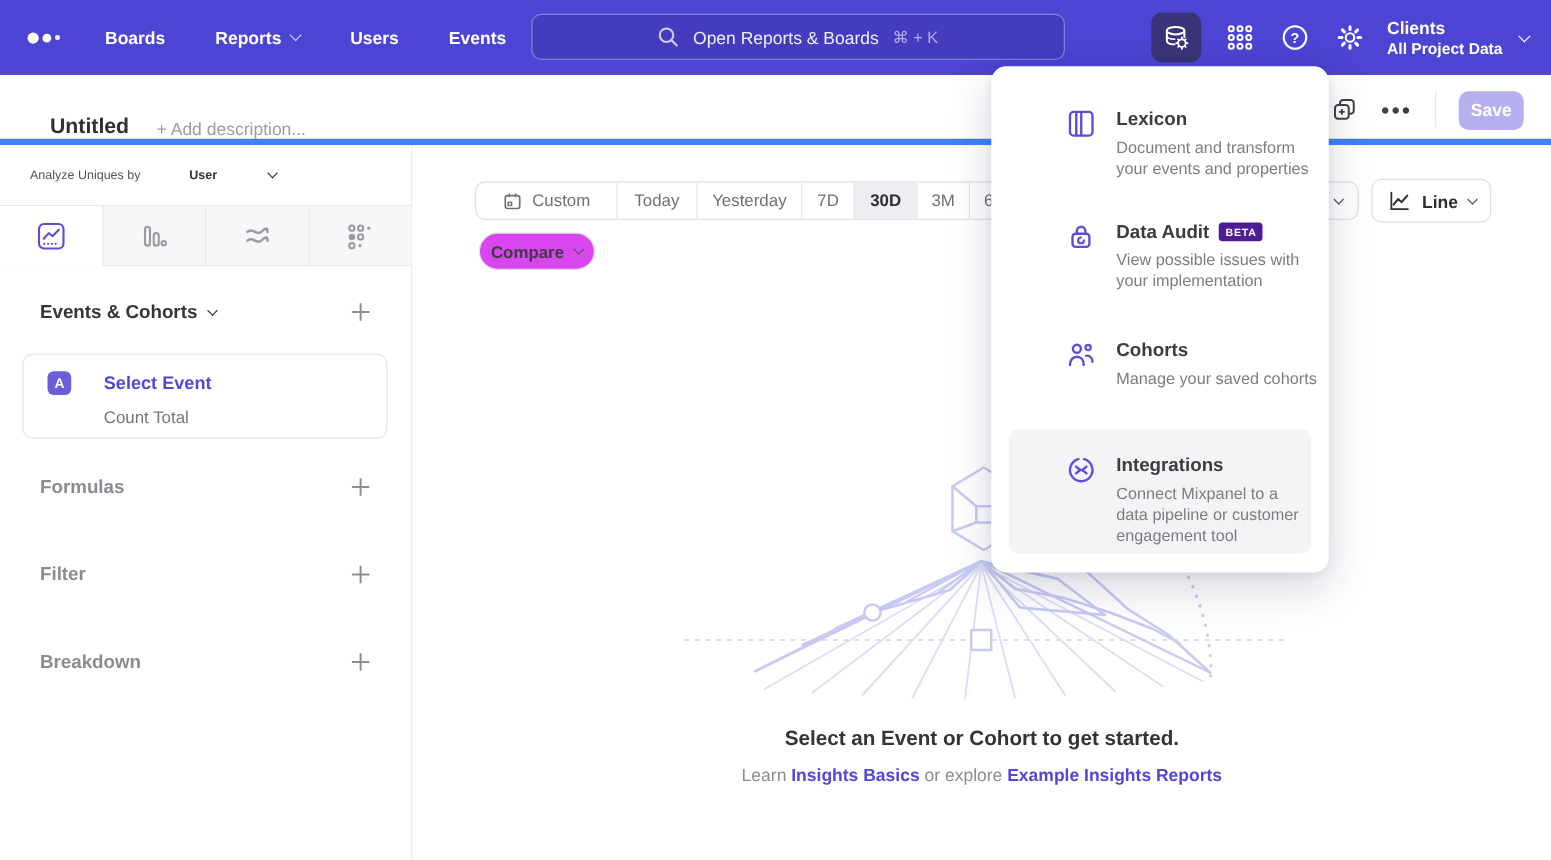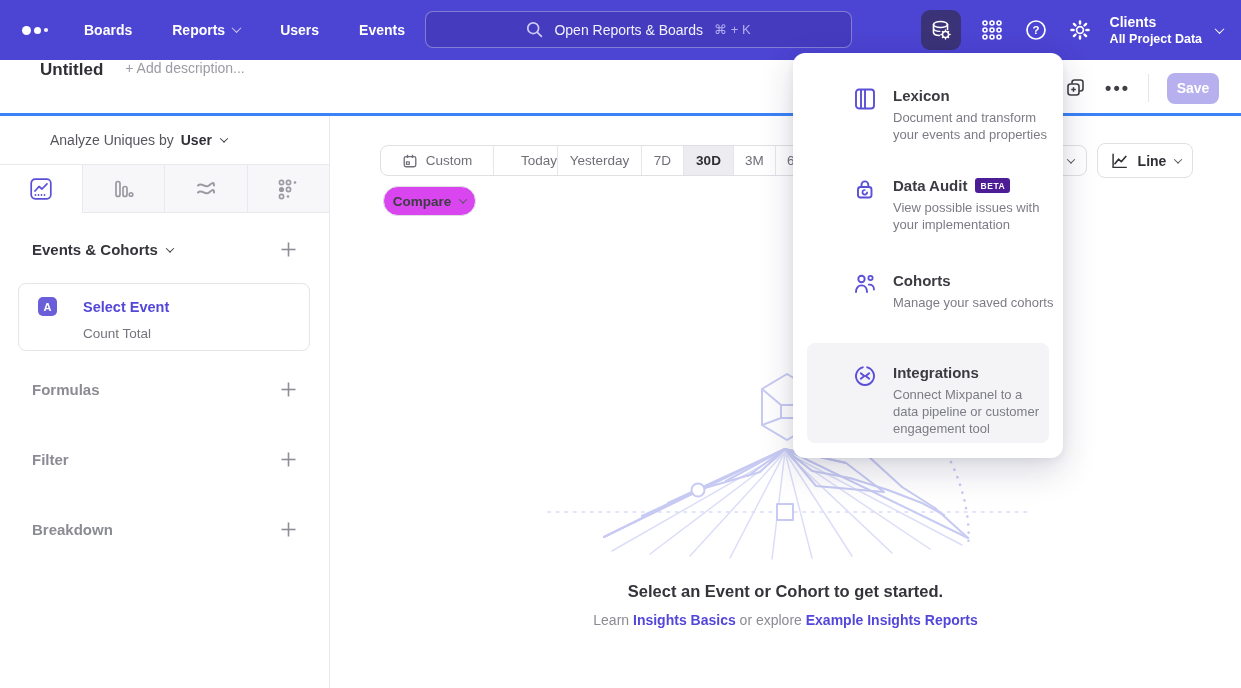--- a/index.html
+++ b/index.html
@@ -26,31 +26,31 @@
   .iconbtn { display:flex; align-items:center; justify-content:center; cursor:pointer; }
   .db-btn { width:40px; height:40px; border-radius:9px; background:#3a3378; margin-right:9px; }
   .plain { width:44px; height:44px; }
   .account { display:flex; align-items:center; margin-left:8px; margin-right:18px; color:#fff; cursor:pointer; }
   .account .lines { text-align:left; }
   .account .l1 { font-size:14px; font-weight:700; }
   .account .l2 { font-size:12.5px; font-weight:700; margin-top:2px; }
   .account .chev { color:#fff; margin-left:14px; }
 
   
-  .rheader { position:absolute; left:0; top:60px; width:1241px; height:56px; background:#fff; border-bottom:3px solid #3b82f6; display:flex; align-items:flex-start; }
+  .rheader { position:absolute; left:0; top:60px; width:1241px; height:56px; background:#fff; border-bottom:5px solid #3b82f6; display:flex; align-items:flex-end; }
   .rtitle { font-size:17px; font-weight:700; color:#2f2f35; margin-left:40px; }
   .rdesc { font-size:14px; color:#9b9ba3; margin-left:22px; cursor:text; }
   .hright { position:absolute; right:22px; top:0; height:56px; display:flex; align-items:center; gap:18px; }
   .vdiv { width:1px; height:28px; background:#e6e6ea; }
   .save-btn { width:52px; height:31px; border-radius:8px; background:#b6b1ee; color:#fff; font-size:14px; font-weight:700; border:none; display:flex; align-items:center; justify-content:center; cursor:default; }
   .dots3 { color:#3f3f46; font-size:18px; letter-spacing:2px; font-weight:700; line-height:10px; cursor:pointer; }
 
   
   .sidebar { position:absolute; left:0; top:116px; width:330px; height:572px; background:#fff; border-right:1px solid #e9e9ed; }
-  .analyze { height:49px; display:flex; align-items:center; padding-left:50px; border-bottom:1px solid #e9e9ed; font-size:14px; color:#55555d; }
+  .analyze { height:49px; display:flex; align-items:center; padding-left:24px; border-bottom:1px solid #e9e9ed; font-size:10px; color:#55555d;gap:32px; }
   .analyze b { color:#2f2f35; font-weight:700; margin-left:7px; }
   .analyze .chev { color:#3c3c42; margin-left:9px; width:6px; height:6px; }
   .tabs { display:flex; height:48px; border-bottom:1px solid #e9e9ed; }
   .tab { flex:1; display:flex; align-items:center; justify-content:center; background:#f7f7f9; border-left:1px solid #e9e9ed; cursor:pointer; }
   .tab:first-child { border-left:none; }
   .tab.sel { background:#fff; border-bottom:1px solid #fff; margin-bottom:-1px; }
   .ec-header { display:flex; align-items:center; margin:28px 32px 0 32px; }
   .ec-header .lbl { font-size:15px; font-weight:700; color:#34343a; }
   .ec-header .chev { color:#3c3c42; margin-left:9px; width:6px; height:6px; }
   .plus { margin-left:auto; color:#8e8e96; cursor:pointer; display:flex; }
@@ -355,21 +355,21 @@
     <div class="datectl">
       <span class="seg" style="width:112px;">
         <svg width="16" height="16" viewBox="0 0 18 18">
           <rect x="2.5" y="4" width="13" height="11.5" rx="2" fill="none" stroke="#6f6f78" stroke-width="1.5"></rect>
           <line x1="6.2" y1="2" x2="6.2" y2="5.5" stroke="#6f6f78" stroke-width="1.5"></line>
           <line x1="11.8" y1="2" x2="11.8" y2="5.5" stroke="#6f6f78" stroke-width="1.5"></line>
           <rect x="5" y="10" width="3.2" height="2.8" fill="none" stroke="#6f6f78" stroke-width="1.3"></rect>
         </svg>
         <span>Custom</span>
       </span>
-      <span class="seg" style="width:64px;justify-content:flex-end;">
+      <span class="seg" style="width:64px;">
           <span>Today</span>
         </span>
       <span class="seg" style="width:84px;">
           <span>Yesterday</span>
         </span>
       <span class="seg" style="width:42px;">
           <span>7D</span>
         </span>
       <span class="seg sel" style="width:50px;">
           <span>30D</span>

